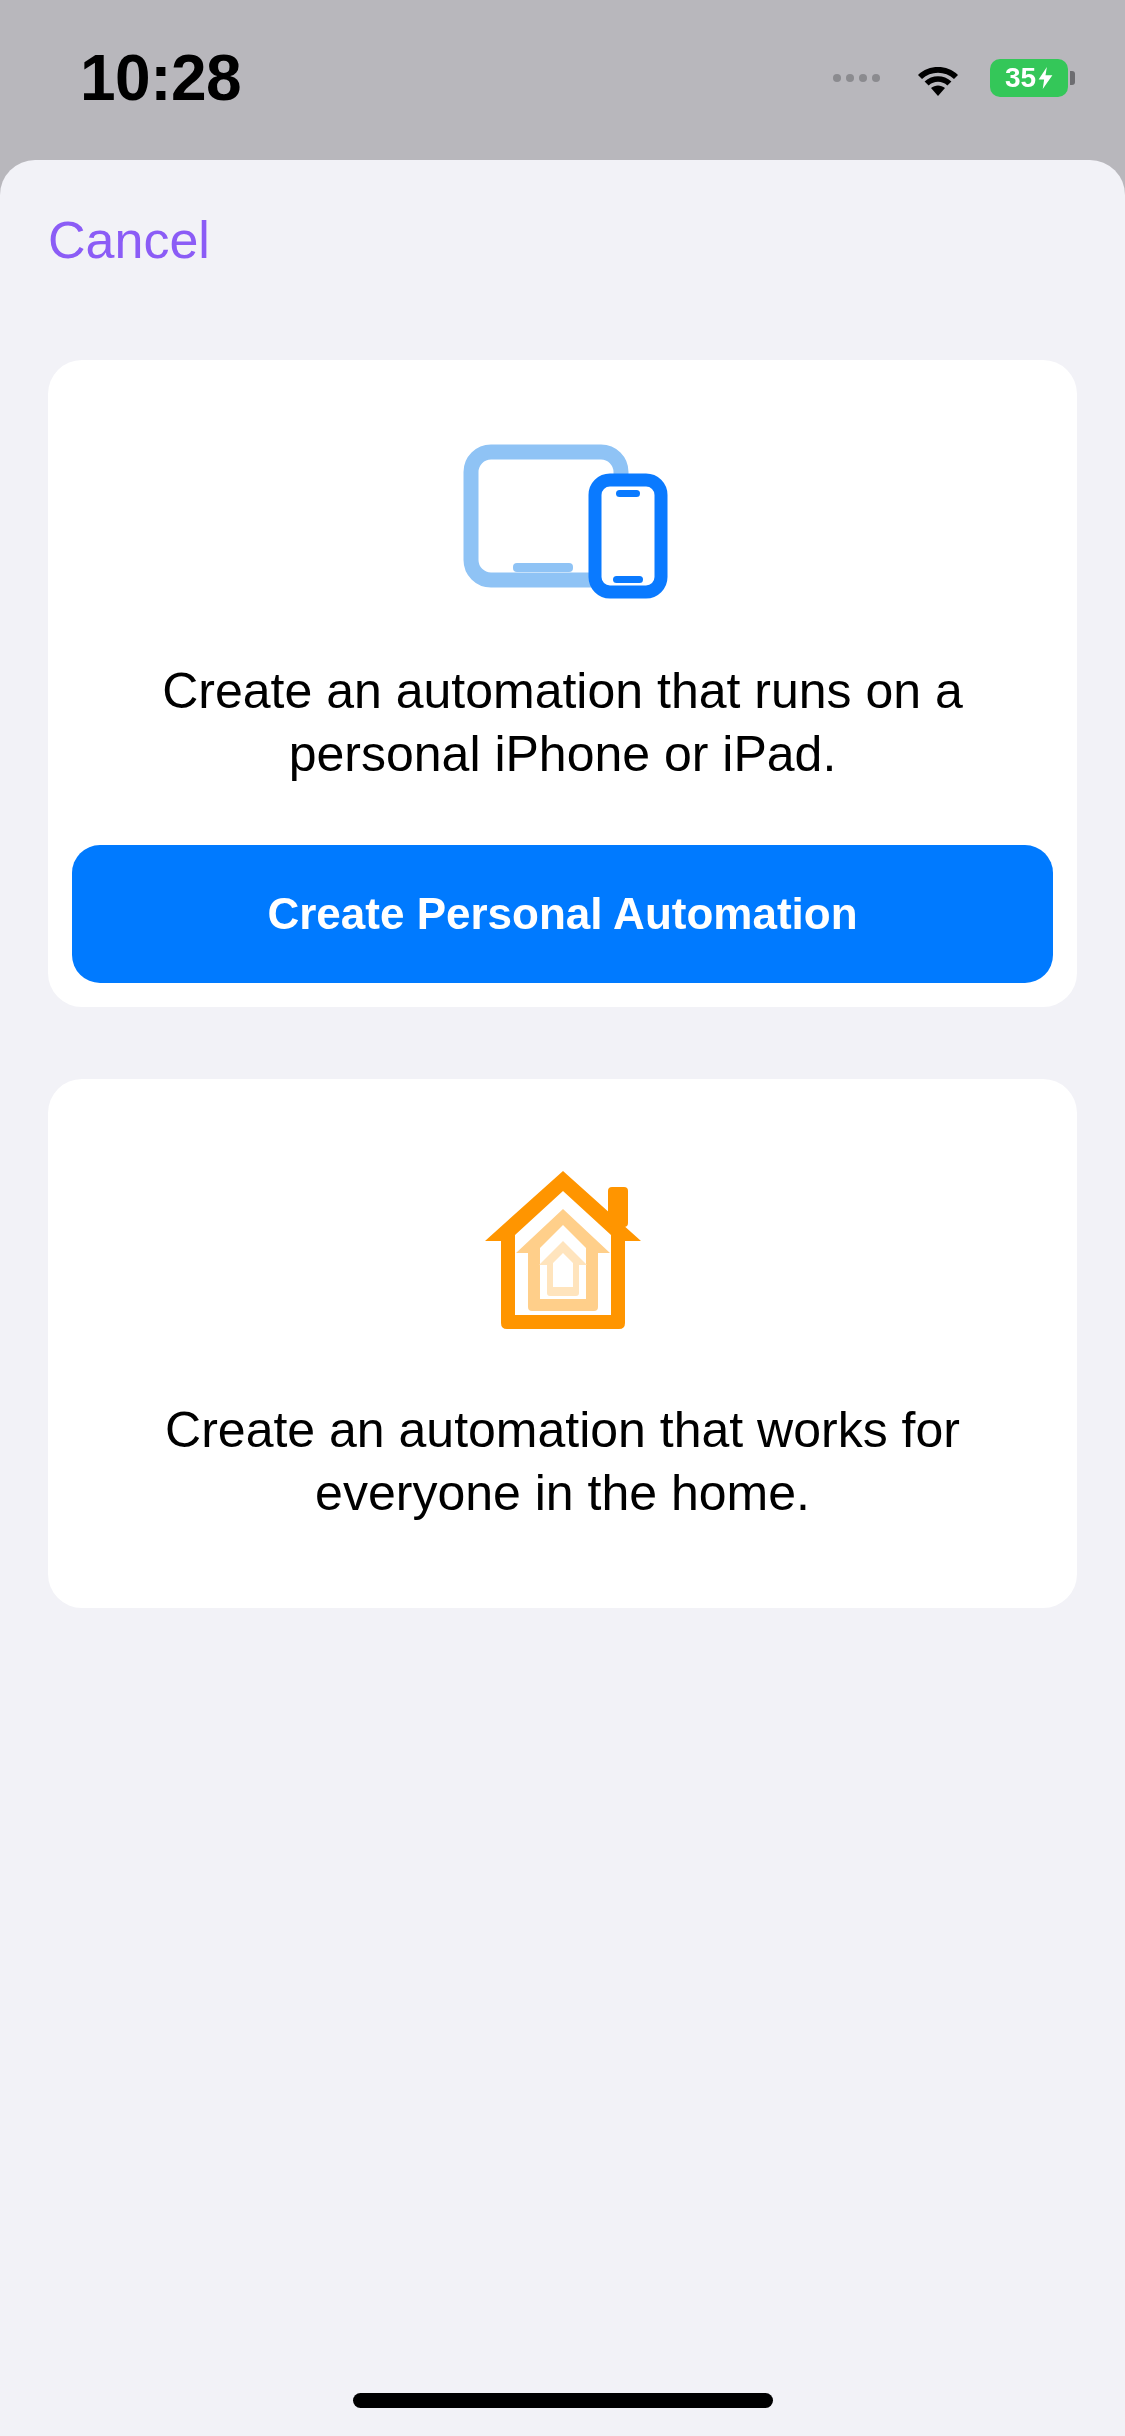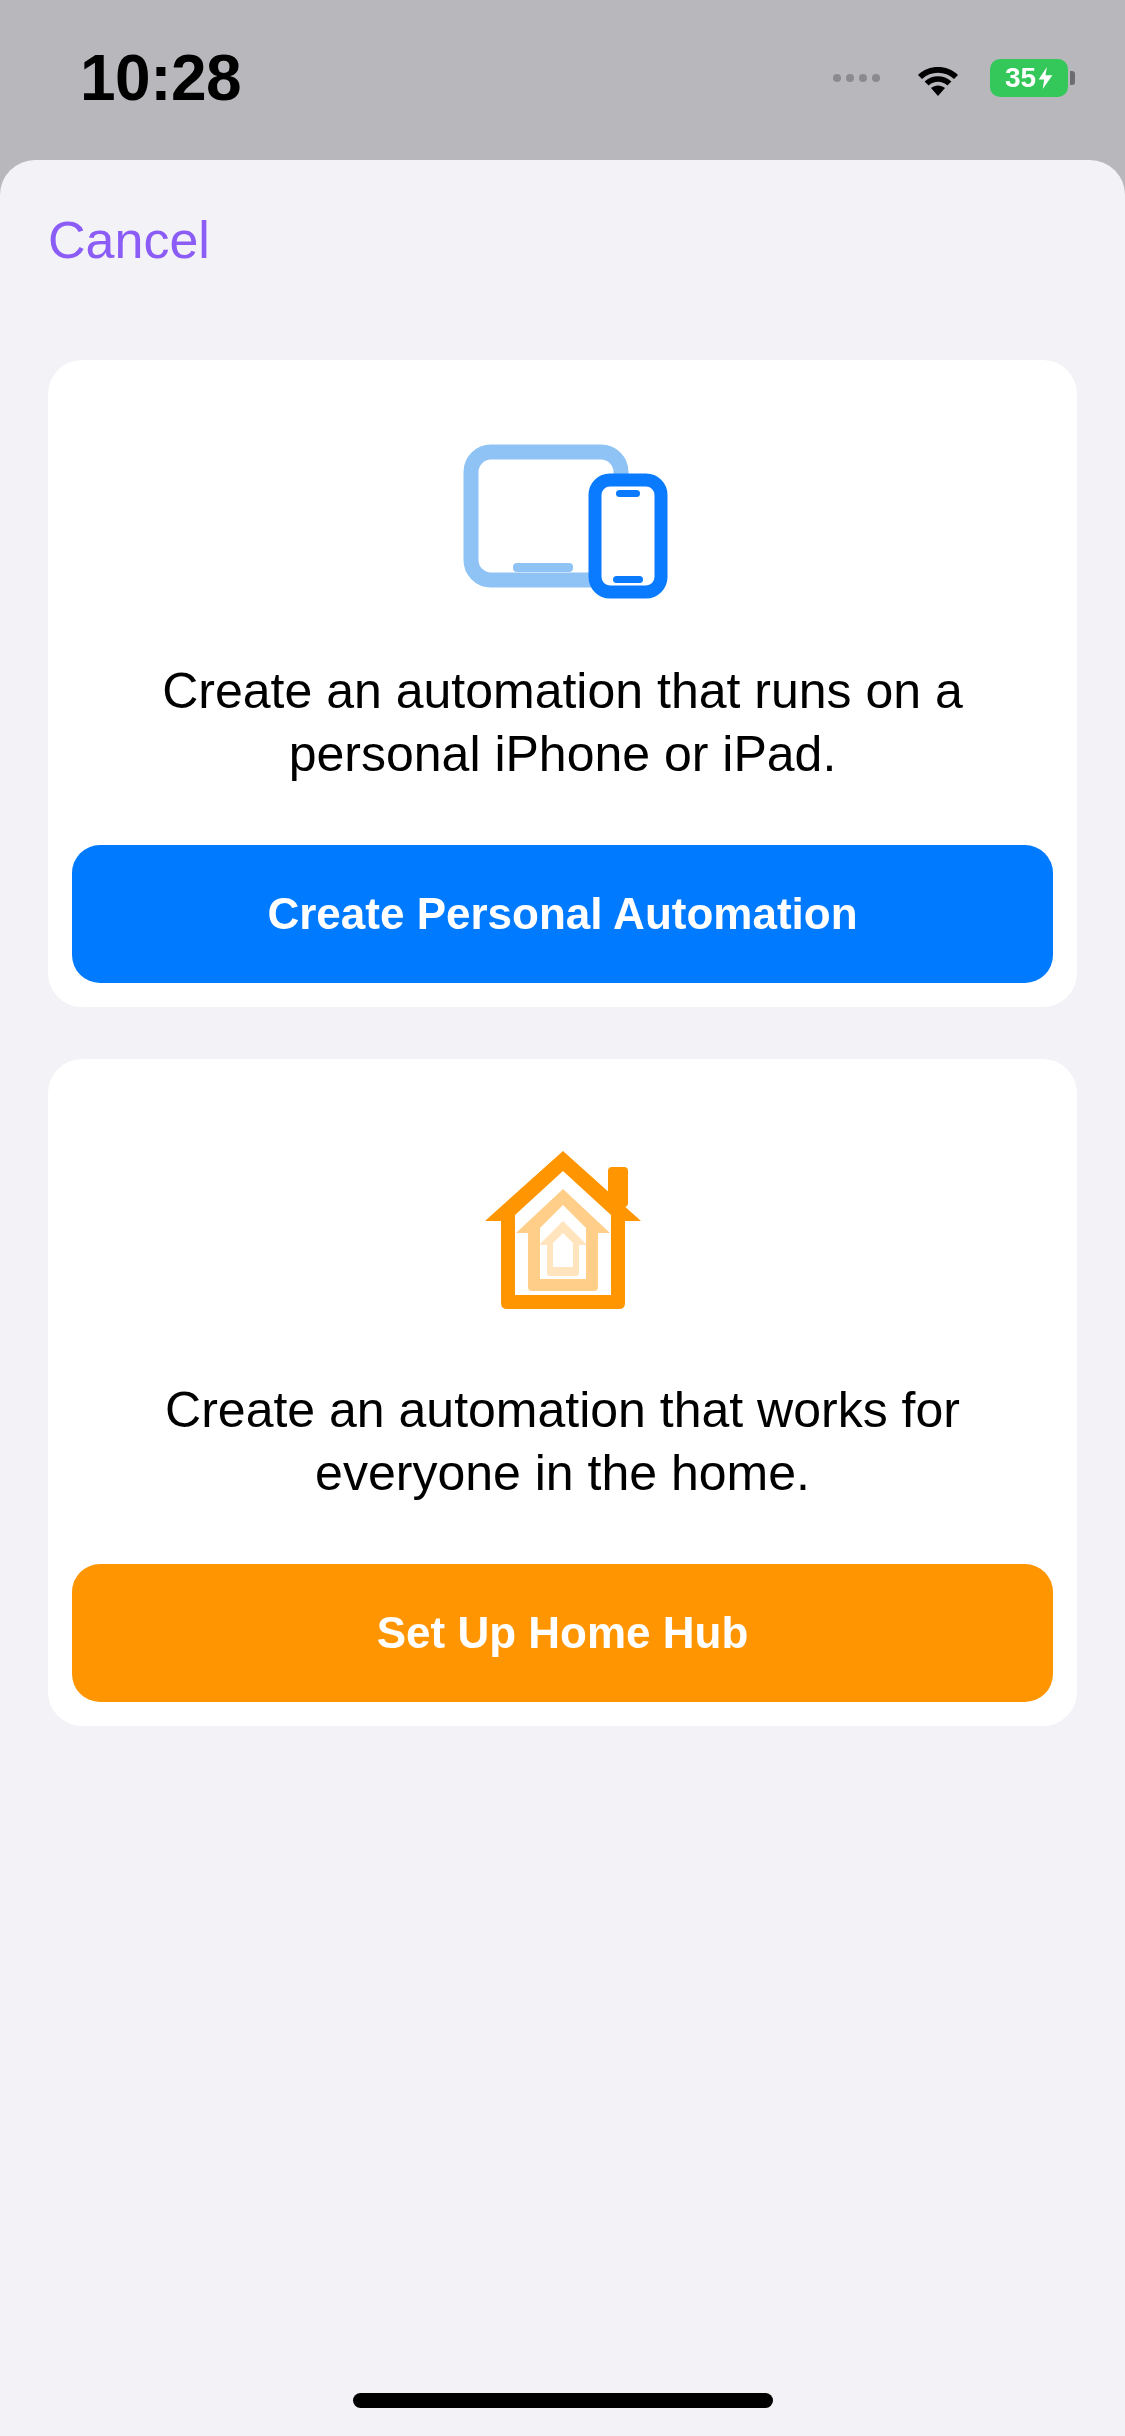--- a/index.html
+++ b/index.html
@@ -101,21 +101,21 @@
       text-align:center;
       font-size:52px;
       font-weight:600;
       color:#000;
       line-height: 70px;
     }
     .cards{
       padding: 70px 48px 0;
       display:flex;
       flex-direction:column;
-      gap: 52px;
+      gap: 72px;
     }
     .card{
       background:#fff;
       border-radius: 34px;
       padding: 80px 24px 24px;
     }
     .card-icon{
       display:flex;
       justify-content:center;
       margin-bottom: 60px;
@@ -218,19 +218,18 @@
           <rect x="145" y="28" width="20" height="40" rx="4" fill="#ff9500"></rect>
 
           <path d="M100 50 L53 94 L65 94 L65 148 Q65 152 69 152 L131 152 Q135 152 135 148 L135 94 L147 94 Z
                    M100 66 L123 89 L123 140 L77 140 L77 89 Z" fill="#ffcf8a"></path>
 
           <path d="M100 82 L76 106 L84 106 L84 134 Q84 137 87 137 L113 137 Q116 137 116 134 L116 106 L124 106 Z
                    M100 94 L110 104 L110 128 L90 128 L90 104 Z" fill="#ffe4bd"></path>
         </svg>
       </div>
       <div class="card-desc">Create an automation that works for everyone in the home.</div>
-      <button class="card-button btn-orange">Set Up Home Hub</button>
     </div>
 
   </div>
 
   <div class="home-indicator"></div>
 </div>
 
 </body></html>

